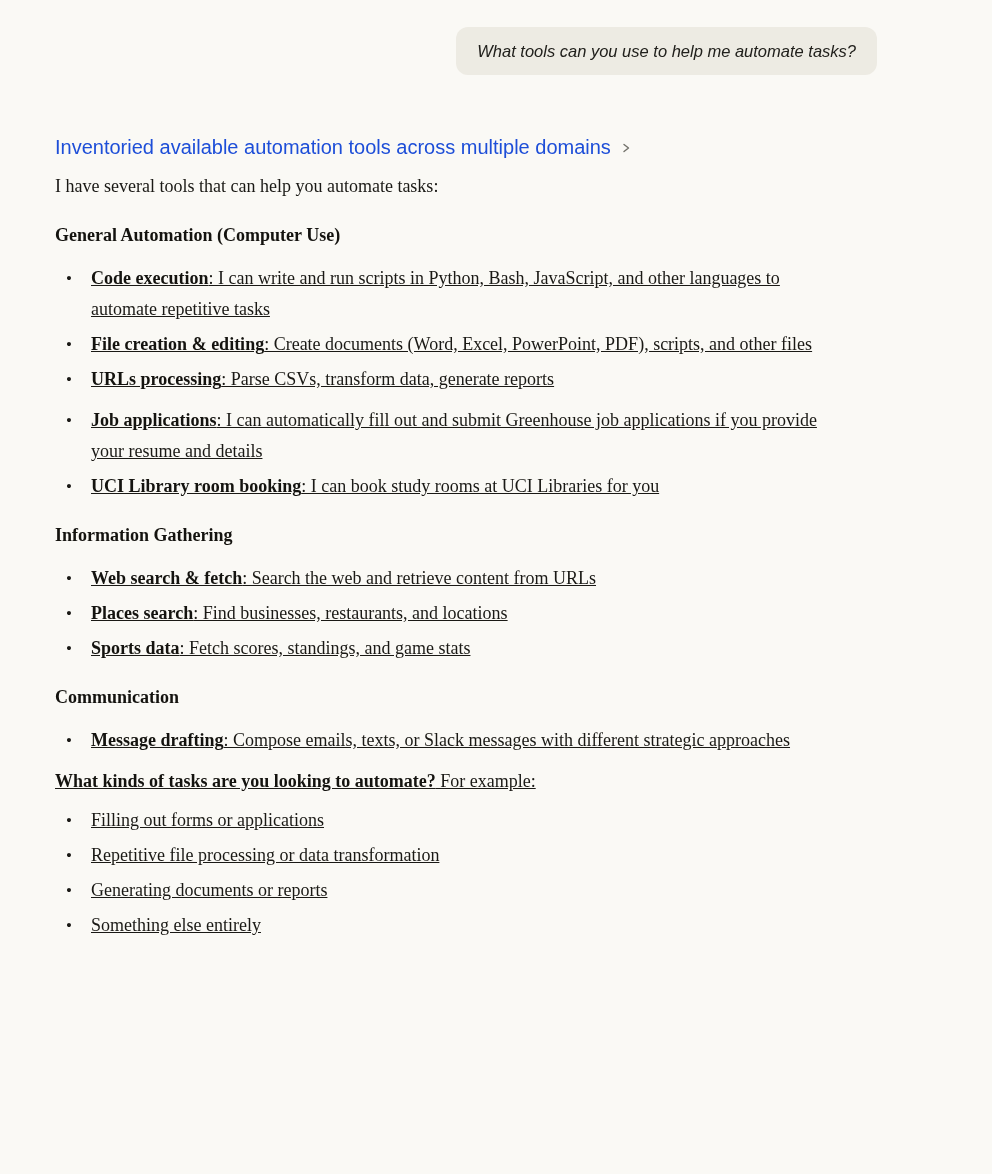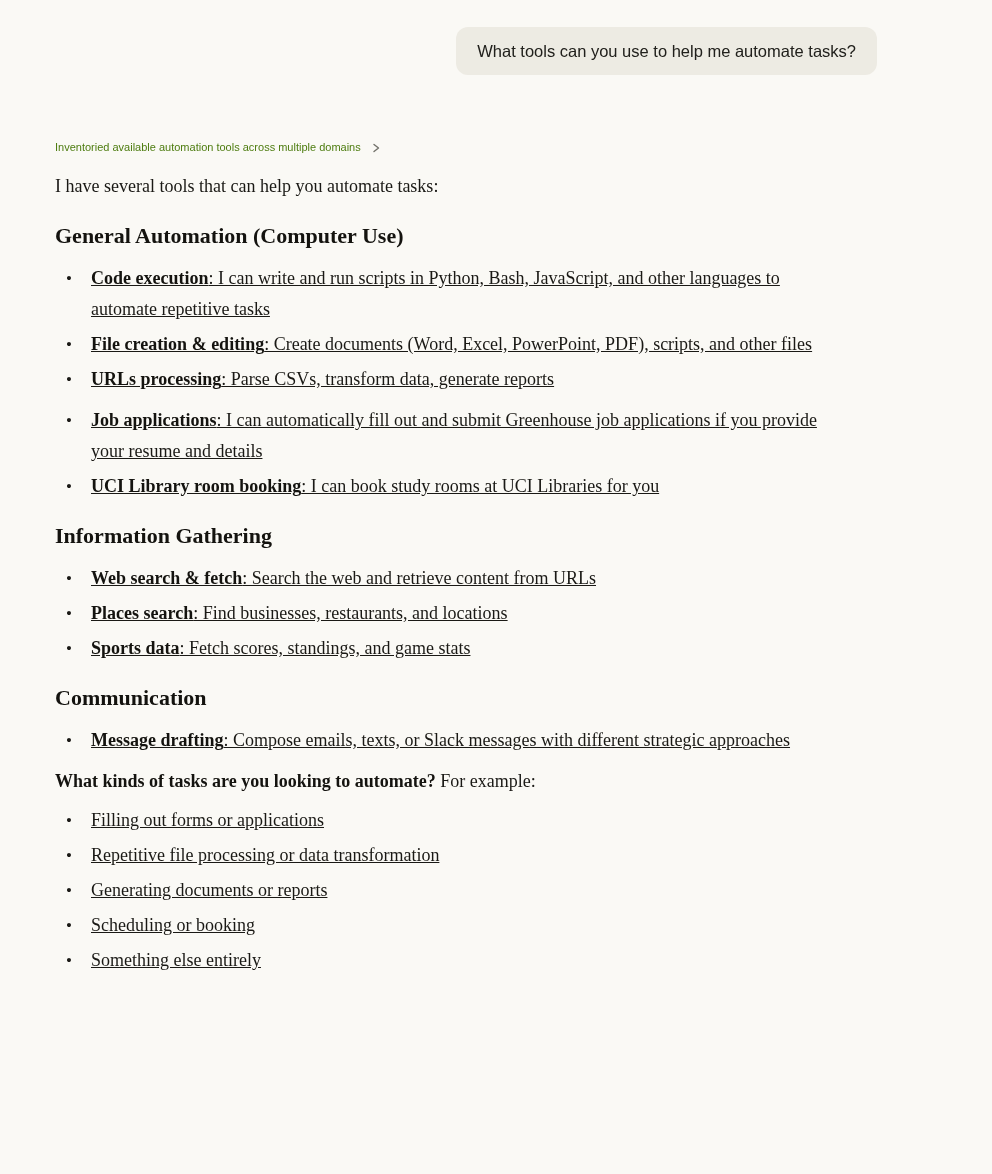--- a/index.html
+++ b/index.html
@@ -15,20 +15,21 @@
     margin-left: 55px;
     padding-top: 27px;
     padding-bottom: 6px;
   }
 
   
   .user-row {
     display: flex;
     justify-content: flex-end;
     margin-bottom: 62px;
+    font-style: italic;
   }
   .user-bubble {
     background: #EDEBE3;
     border-radius: 12px;
     padding: 14px 21px;
     font-family: "Liberation Sans", sans-serif;
     font-size: 16.5px;
     line-height: 20px;
     color: #21201C;
     max-width: 640px;
@@ -38,40 +39,40 @@
   .thinking-row {
     display: flex;
     align-items: center;
     gap: 9px;
     margin-bottom: 14px;
     cursor: pointer;
     width: fit-content;
   }
   .thinking-label {
     font-family: "Liberation Sans", sans-serif;
-    font-size: 11px;
+    font-size: 20px;
     line-height: 20px;
-    color: #4d7c0f;
+    color: #1d4ed8;
   }
   .chevron {
     display: inline-flex;
     align-items: center;
     margin-top: 1px;
   }
   .chevron svg { display: block; }
 
   
   .response {
     width: 790px;
     font-size: 18px;
     line-height: 31px;
   }
   .response p { margin: 0 0 8px; }
   .response h3 {
-    font-size: 22px;
+    font-size: 18px;
     font-weight: bold;
     margin: 18px 0 12px;
     color: #14130F;
   }
   .response ul {
     list-style: none;
     margin: 0 0 10px;
     padding: 0 8px 0 36px;
   }
   .response li {
@@ -80,21 +81,21 @@
     text-decoration: underline;
   }
   .response li::before {
     content: "\2022";
     position: absolute;
     left: -25px;
     top: 0;
     font-size: 17px;
   }
   .response strong { color: #14130F; }
-  .closing-q { margin-top: 18px; }
+  .closing-q { margin-top: 18px; text-decoration: underline; }
 </style>
 </head>
 <body>
 
 <div class="chat-column">
 
   <div class="user-row">
     <div class="user-bubble">
       <span>What tools can you use to help me automate tasks?</span>
     </div>
@@ -135,18 +136,17 @@
     <h3>Communication</h3>
     <ul>
       <li><strong>Message drafting</strong><span>: Compose emails, texts, or Slack messages with different strategic approaches</span></li>
     </ul>
 
     <p class="closing-q"><strong>What kinds of tasks are you looking to automate?</strong><span> For example:</span></p>
     <ul>
       <li>Filling out forms or applications</li>
       <li>Repetitive file processing or data transformation</li>
       <li>Generating documents or reports</li>
-      <li>Scheduling or booking</li>
       <li>Something else entirely</li>
     </ul>
 
   </div>
 </div>
 
 </body></html>

